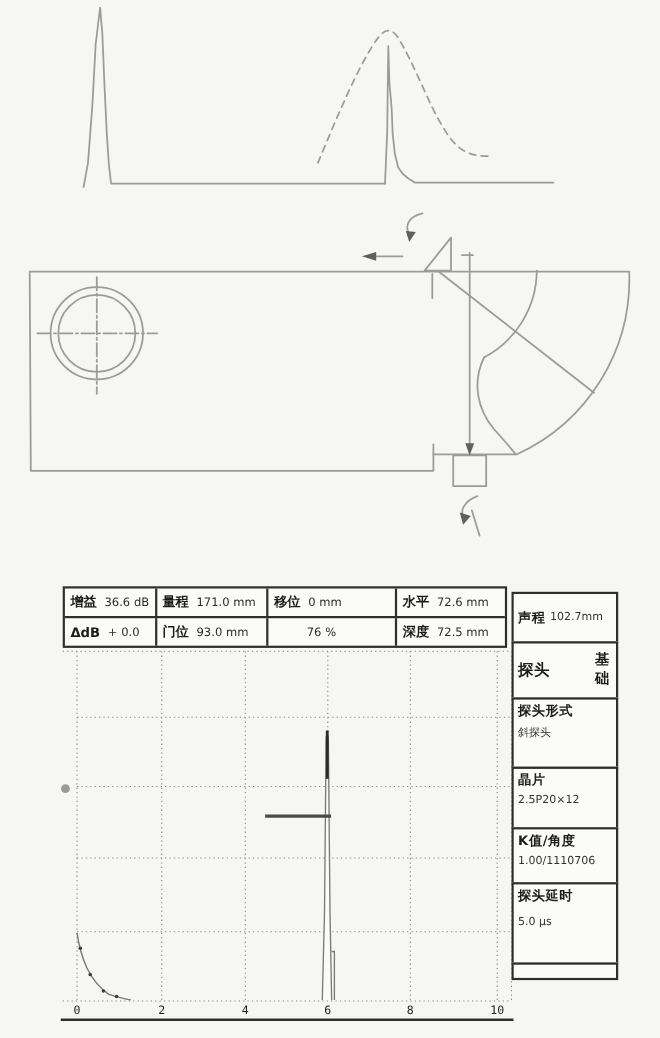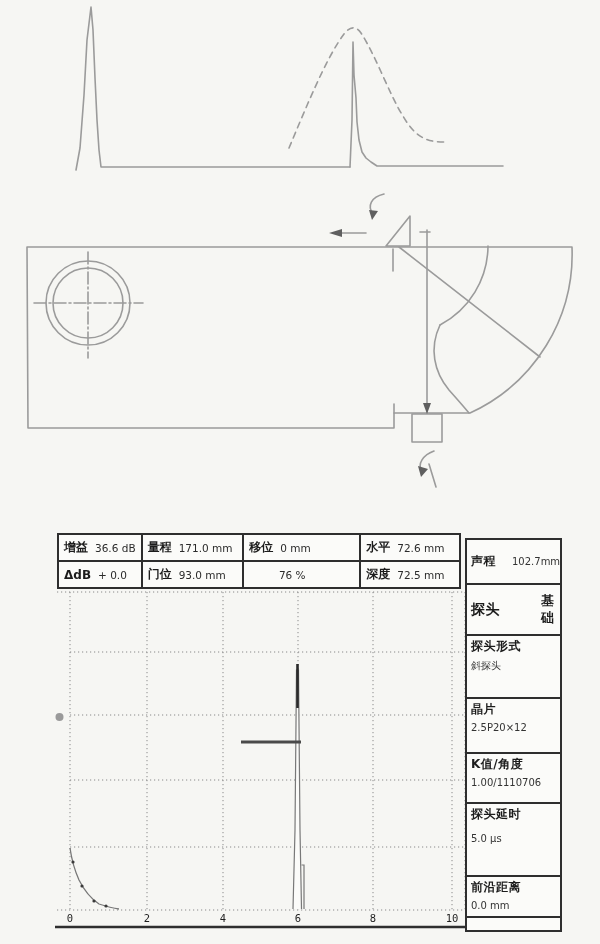--- a/index.html
+++ b/index.html
@@ -14,21 +14,21 @@
   .pcell+.pcell{border-left:2px solid #2e2e2e;}
   .c1{width:90px;} .c2{width:112px;} .c3{width:108px;} .c4{width:110px;margin-left:19px;}
   .plabel{font-weight:bold;font-size:12px;white-space:nowrap;}
   .pvalue{font-size:10.5px;color:#2b2b2b;white-space:nowrap;}
   .center{justify-content:center;}
   
   .sidebar{position:absolute;left:465px;top:540px;width:97px;}
   .sbox{border:2px solid #2e2e2e;margin-top:-2px;box-sizing:border-box;padding:2px 4px;background:#fbfbf9;position:relative;}
   .slabel{font-weight:bold;font-size:12px;letter-spacing:0.5px;white-space:nowrap;}
   .svalue{font-size:10px;color:#333;margin-top:4px;white-space:nowrap;}
-  .b1{height:47px;display:flex;align-items:center;gap:16px;}
+  .b1{height:47px;display:flex;align-items:center;gap:4px;}
   .b1 .svalue{margin-top:0;}
   .b2{height:53px;display:flex;align-items:center;justify-content:space-between;}
   .b2 .slabel{font-size:14px;}
   .menu-side{width:15px;font-size:13px;font-weight:bold;line-height:1.3;word-break:break-all;text-align:left;}
   .b3{height:65px;} .b4{height:57px;} .b5{height:52px;} .b6{height:75px;} .b7{height:43px;} .b8{height:16px;}
   .b6 .svalue{margin-top:10px;}
 </style>
 </head>
 <body>
 
@@ -182,20 +182,16 @@
       <div class="svalue">2.5P20×12</div>
     </div>
     <div class="sbox b5">
       <div class="slabel">K值/角度</div>
       <div class="svalue">1.00/1110706</div>
     </div>
     <div class="sbox b6">
       <div class="slabel">探头延时</div>
       <div class="svalue">5.0 μs</div>
     </div>
-    <div class="sbox b7">
-      <div class="slabel">前沿距离</div>
-      <div class="svalue">0.0 mm</div>
-    </div>
     <div class="sbox b8"></div>
   </div>
 
 </div>
 
 </body></html>

